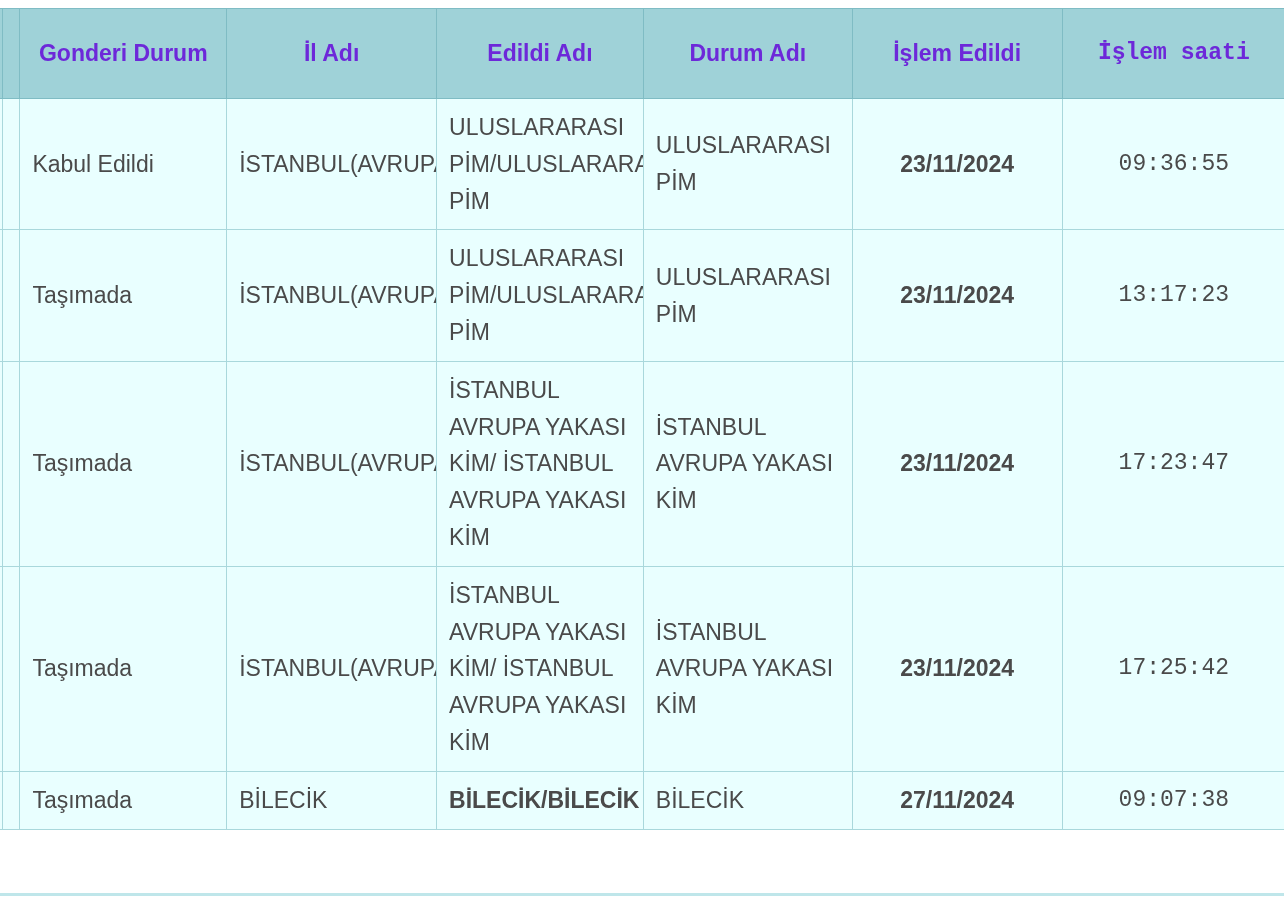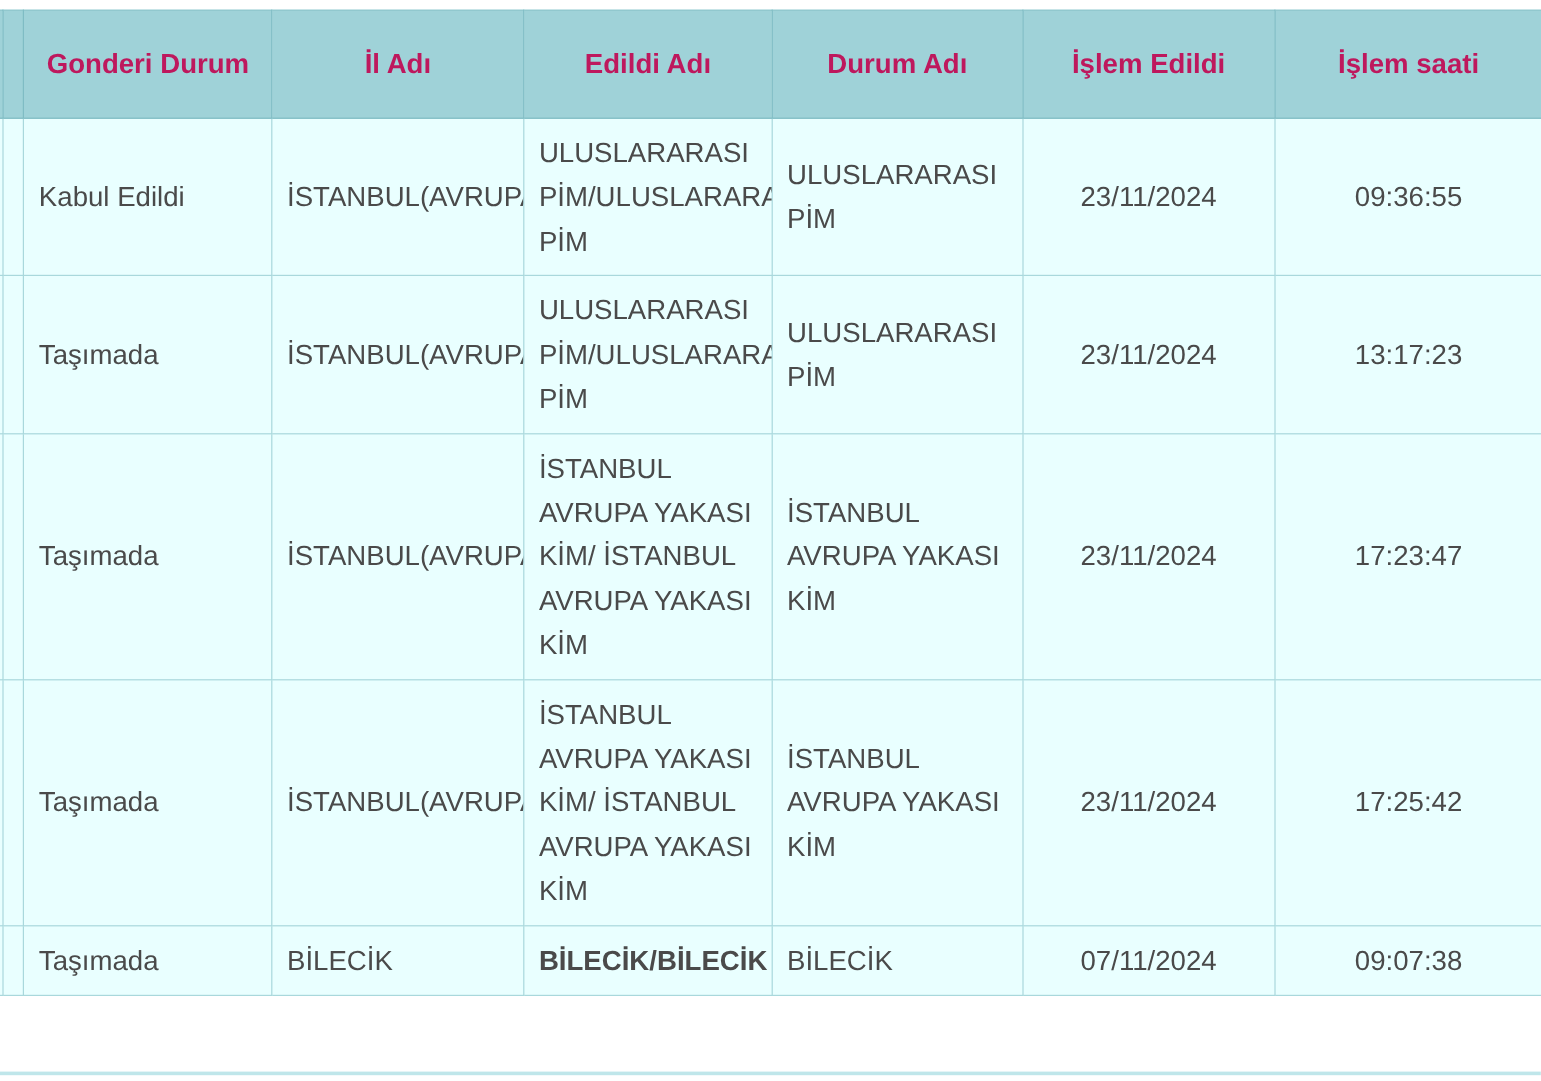--- a/index.html
+++ b/index.html
@@ -21,21 +21,21 @@
 
   table.tracking {
     border-collapse: collapse;
     table-layout: fixed;
     width: 1340px;
     background: #eaffff;
   }
 
   table.tracking th {
     background: #9fd2d8;
-    color: #be185d;
+    color: #6d28d9;
     font-weight: bold;
     font-size: 23px;
     line-height: 1.18;
     text-align: center;
     padding: 12px 8px;
     border: 1px solid #7fbcc4;
     vertical-align: middle;
     height: 90px;
     box-sizing: border-box;
   }
@@ -53,22 +53,22 @@
   }
 
   td.c-num     { width: 54px;  }
   th.c-num     { width: 54px;  }
   td.c-spacer  { width: 8px;   }
   th.c-spacer  { width: 8px;   }
   th.c-status, td.c-status { width: 200px; }
   th.c-city,   td.c-city   { width: 203px; }
   th.c-center, td.c-center { width: 200px; }
   th.c-branch, td.c-branch { width: 202px; }
-  th.c-date,   td.c-date   { width: 203px; }
-  th.c-time,   td.c-time   { width: 216px; }
+  th.c-date,   td.c-date   { width: 203px; font-weight: bold; }
+  th.c-time,   td.c-time   { width: 216px; font-family: Liberation Mono, monospace; }
 
   td.c-status, td.c-city, td.c-center, td.c-branch { text-align: left; }
   td.c-date, td.c-time { text-align: center; }
 
   td.c-city, td.c-center {
     white-space: nowrap;
     overflow: hidden;
   }
   td.c-center { white-space: pre-line; }
   td.c-center.nowrap { white-space: nowrap; font-weight: bold; }
@@ -143,20 +143,20 @@
         <td class="c-date">23/11/2024</td>
         <td class="c-time">17:25:42</td>
       </tr>
       <tr>
         <td class="c-num"></td>
         <td class="c-spacer"></td>
         <td class="c-status">Taşımada</td>
         <td class="c-city">BİLECİK</td>
         <td class="c-center nowrap">BİLECİK/BİLECİK</td>
         <td class="c-branch">BİLECİK</td>
-        <td class="c-date">07/11/2024</td>
+        <td class="c-date">27/11/2024</td>
         <td class="c-time">09:07:38</td>
       </tr>
     </tbody>
   </table>
 </div>
 
 <div class="bottom-rule"></div>
 
 </body></html>

